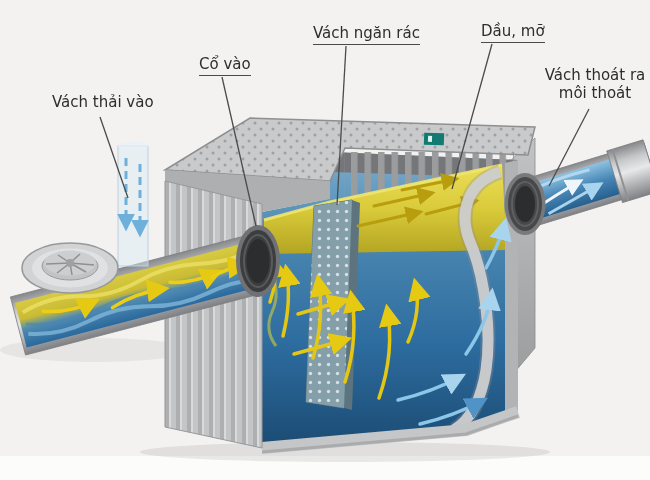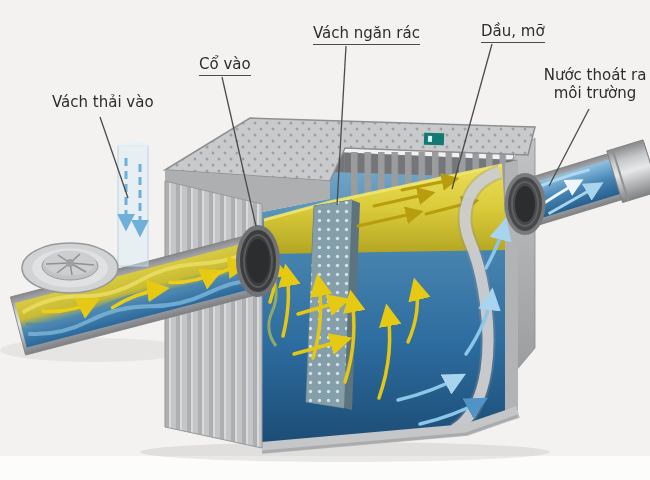--- a/index.html
+++ b/index.html
@@ -244,17 +244,17 @@
 
 <div class="label" id="lbl-grease" style="left:481px;top:22px;">
   <span class="ul">Dầu, mỡ</span>
 </div>
 
 <div class="label" id="lbl-baffle" style="left:313px;top:24px;">
   <span class="ul">Vách ngăn rác</span>
 </div>
 
 <div class="label" id="lbl-outlet" style="left:540px;top:66px;">
-  <span>Nước thoát ra</span>
-  <span>môi trường</span>
+  <span>Vách thoát ra</span>
+  <span>môi thoát</span>
 </div>
 
 </div>
 
 </body></html>

